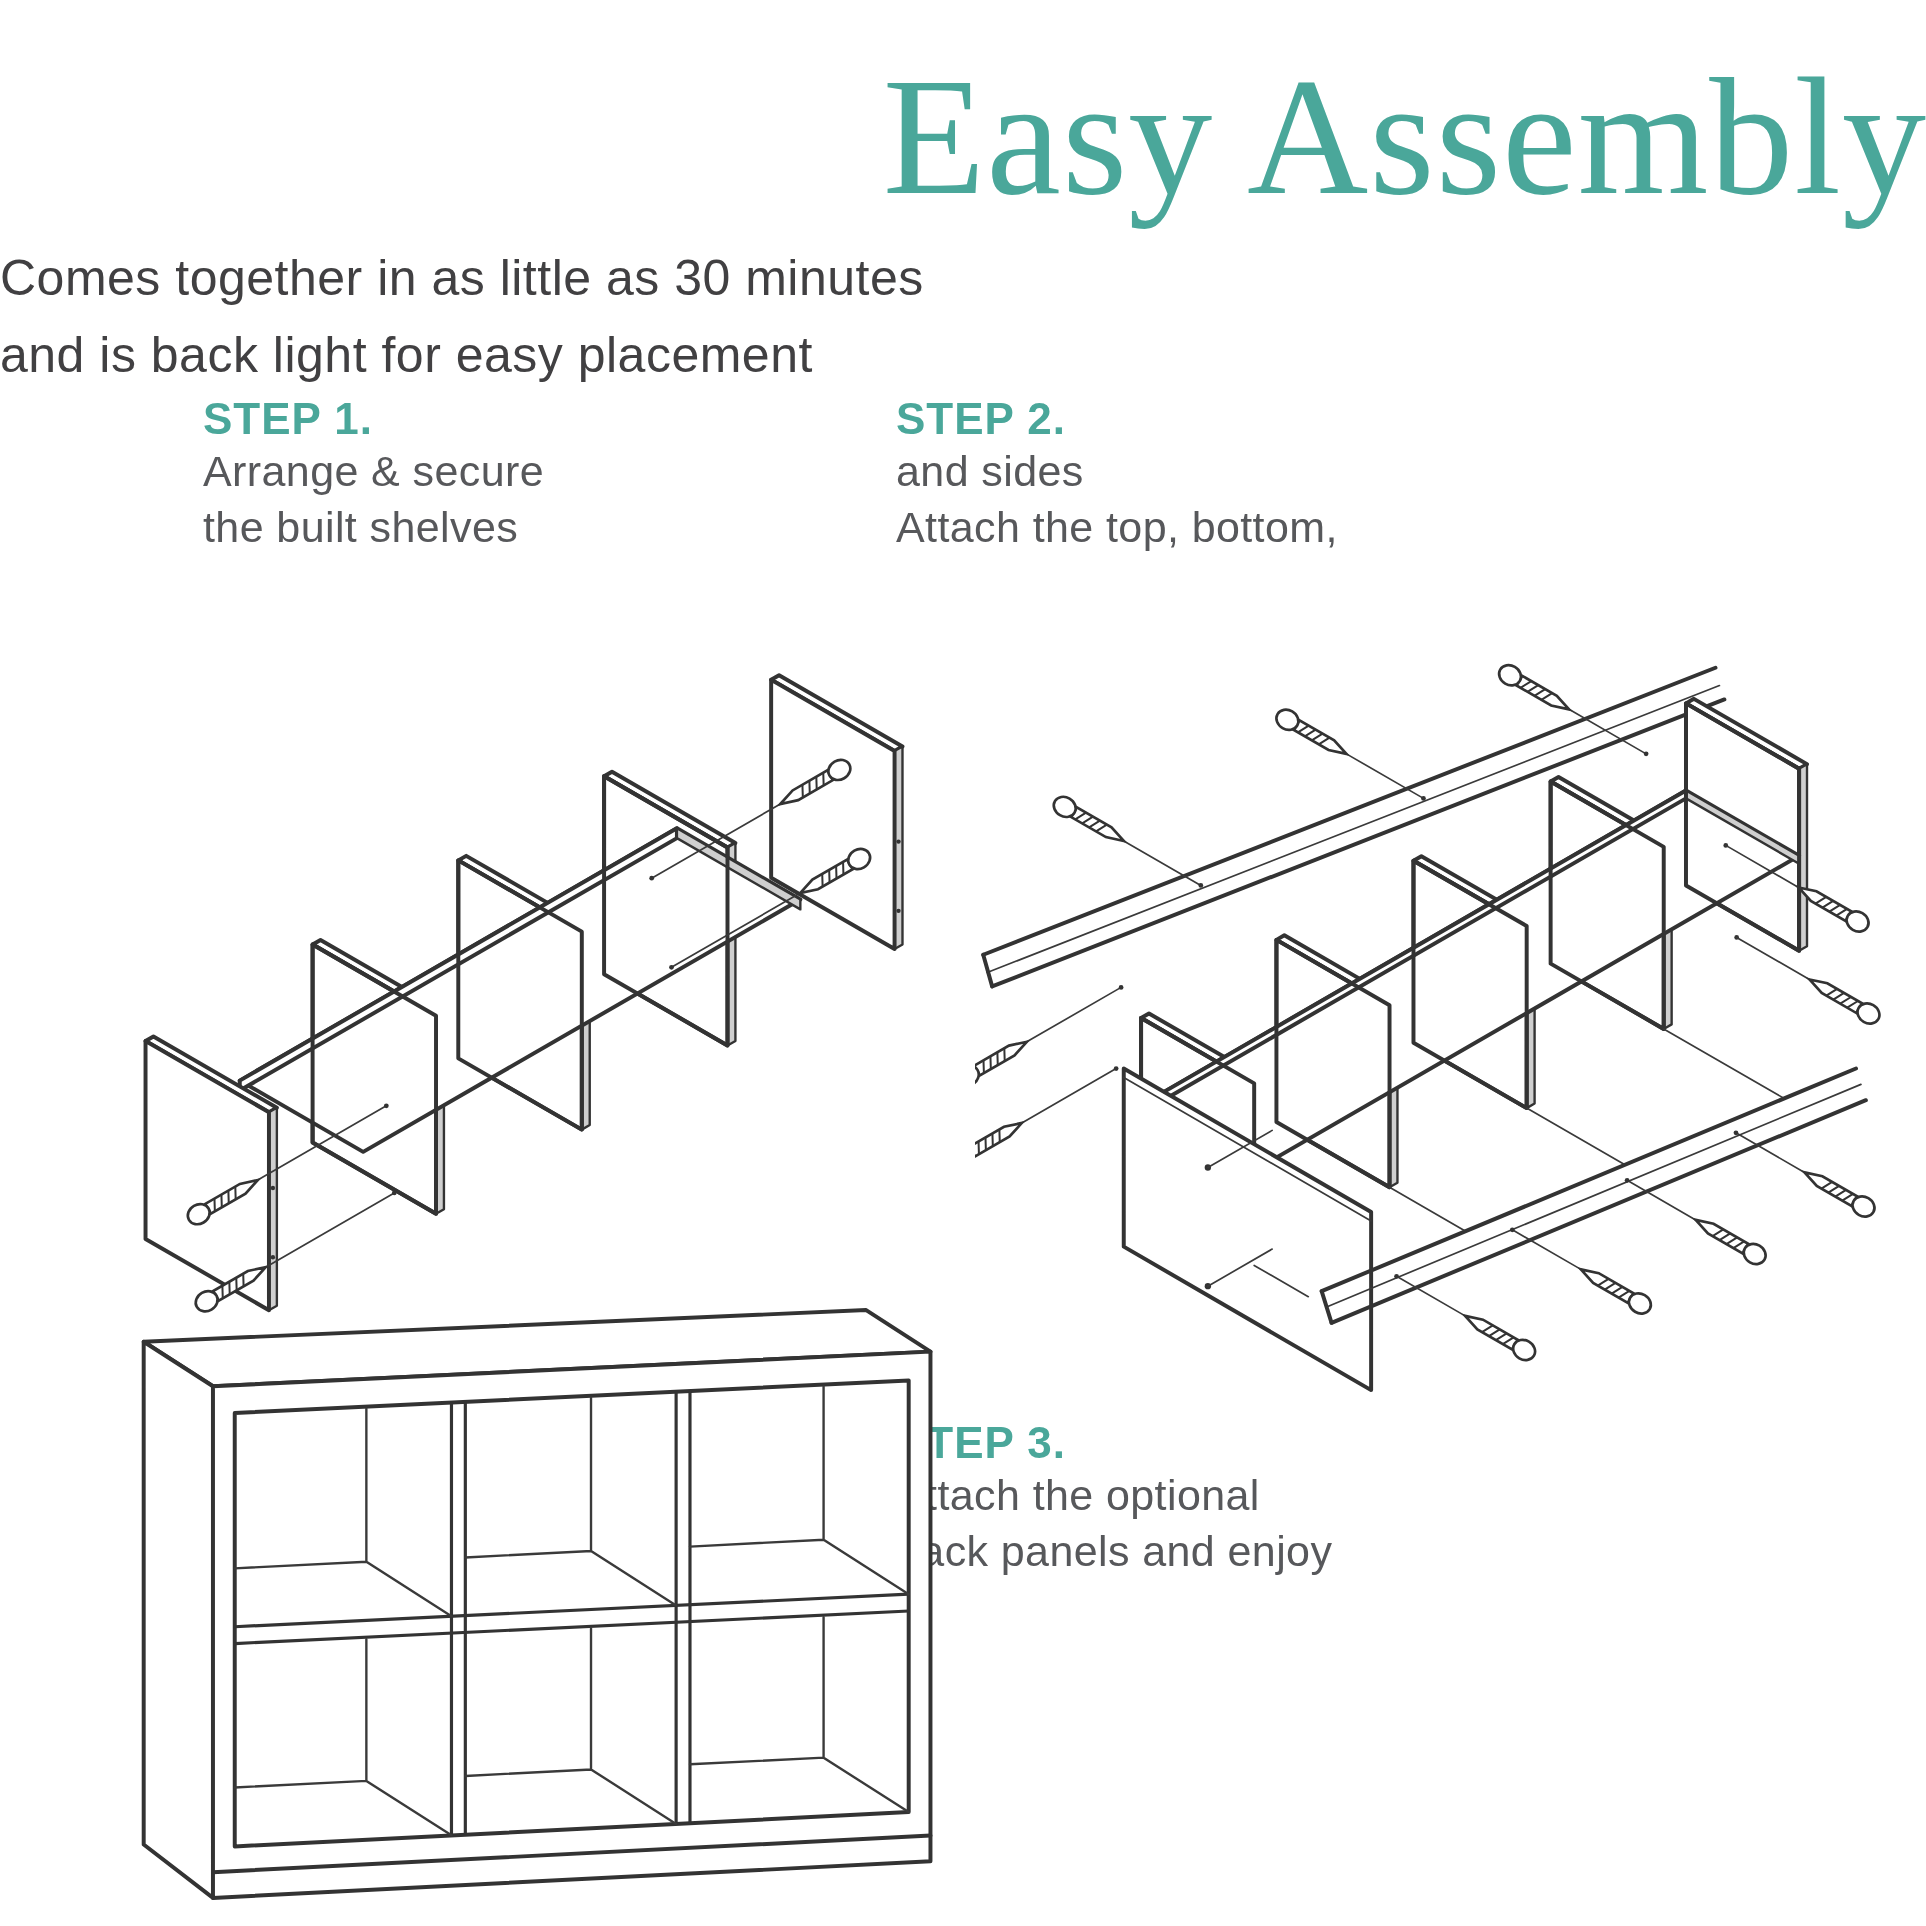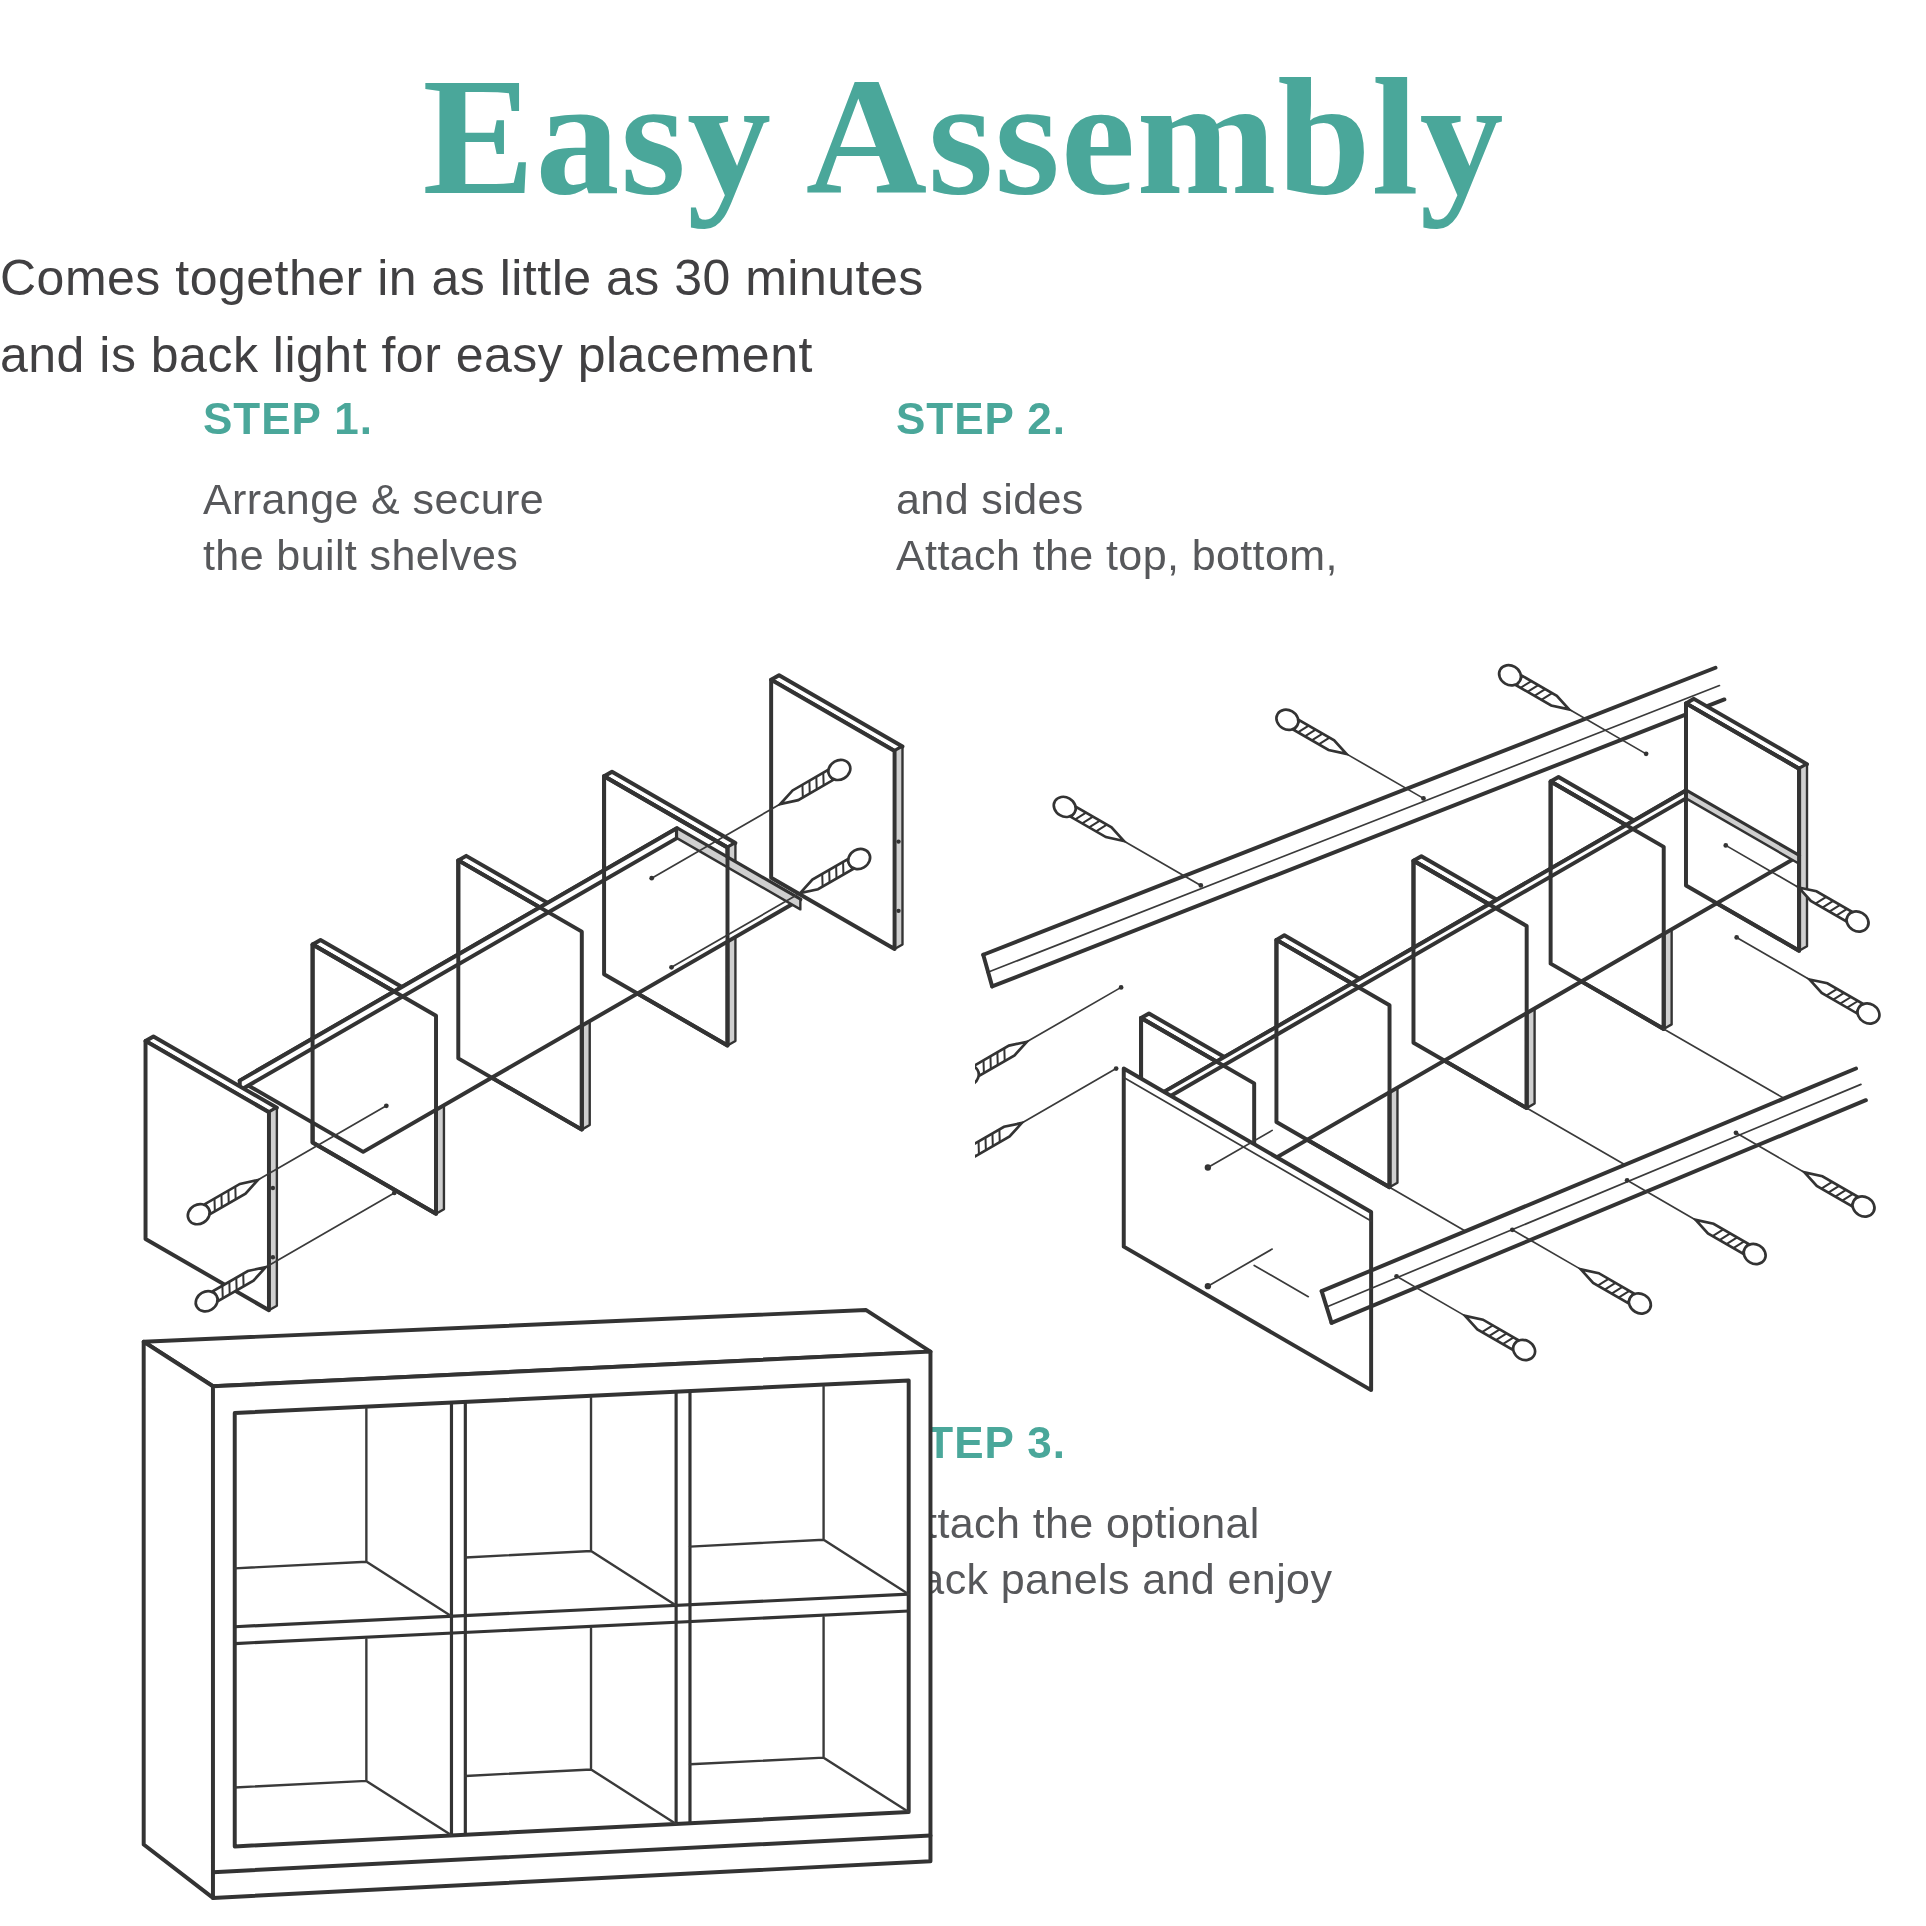--- a/index.html
+++ b/index.html
@@ -1,25 +1,25 @@
 <!DOCTYPE html>
 <html><head>
 <meta charset="utf-8">
 <style>
   html,body{margin:0;padding:0;background:#fff;}
   body{width:1927px;height:1927px;position:relative;overflow:hidden;
        font-family:"Liberation Sans","DejaVu Sans",sans-serif;}
-  .title{position:absolute;left:0;top:48px;width:100%;text-align:center;
-         font-family:"Liberation Serif","DejaVu Serif",serif;font-weight:bold;
+  .title{position:absolute;left:0;top:48px;width:100%;text-align:right;
+         font-family:"Liberation Serif","DejaVu Serif",serif;font-weight:normal;
          font-size:168px;line-height:1.05;color:#4AA79A;letter-spacing:1px;}
   .subtitle{position:absolute;left:0;top:240px;width:100%;
             font-size:50px;line-height:1.53;color:#414042;letter-spacing:0.5px;}
   .step-block{position:absolute;width:693px;}
   .step-label{font-size:44px;font-weight:bold;color:#4AA79A;letter-spacing:1px;}
-  .step-desc{margin-top:28px;font-size:43px;line-height:1.3;color:#57585B;letter-spacing:0.4px;}
+  .step-desc{margin-top:0;font-size:43px;line-height:1.3;color:#57585B;letter-spacing:0.4px;}
   #step1-block{left:203px;top:394px;}
   #step2-block{left:896px;top:394px;}
   #step3-block{left:896px;top:1418px;}
   .diagram{position:absolute;}
   #diagram1{left:139px;top:673px;}
   #diagram2{left:975px;top:646px;}
   #diagram3{left:114px;top:1282px;}
   svg .ln{stroke:#333;stroke-width:4;fill:none;stroke-linejoin:round;stroke-linecap:round;}
   svg .pn{stroke:#333;stroke-width:4;fill:#fff;stroke-linejoin:round;}
   svg .gy{stroke:#333;stroke-width:2.4;fill:#cfcfcf;stroke-linejoin:round;}

